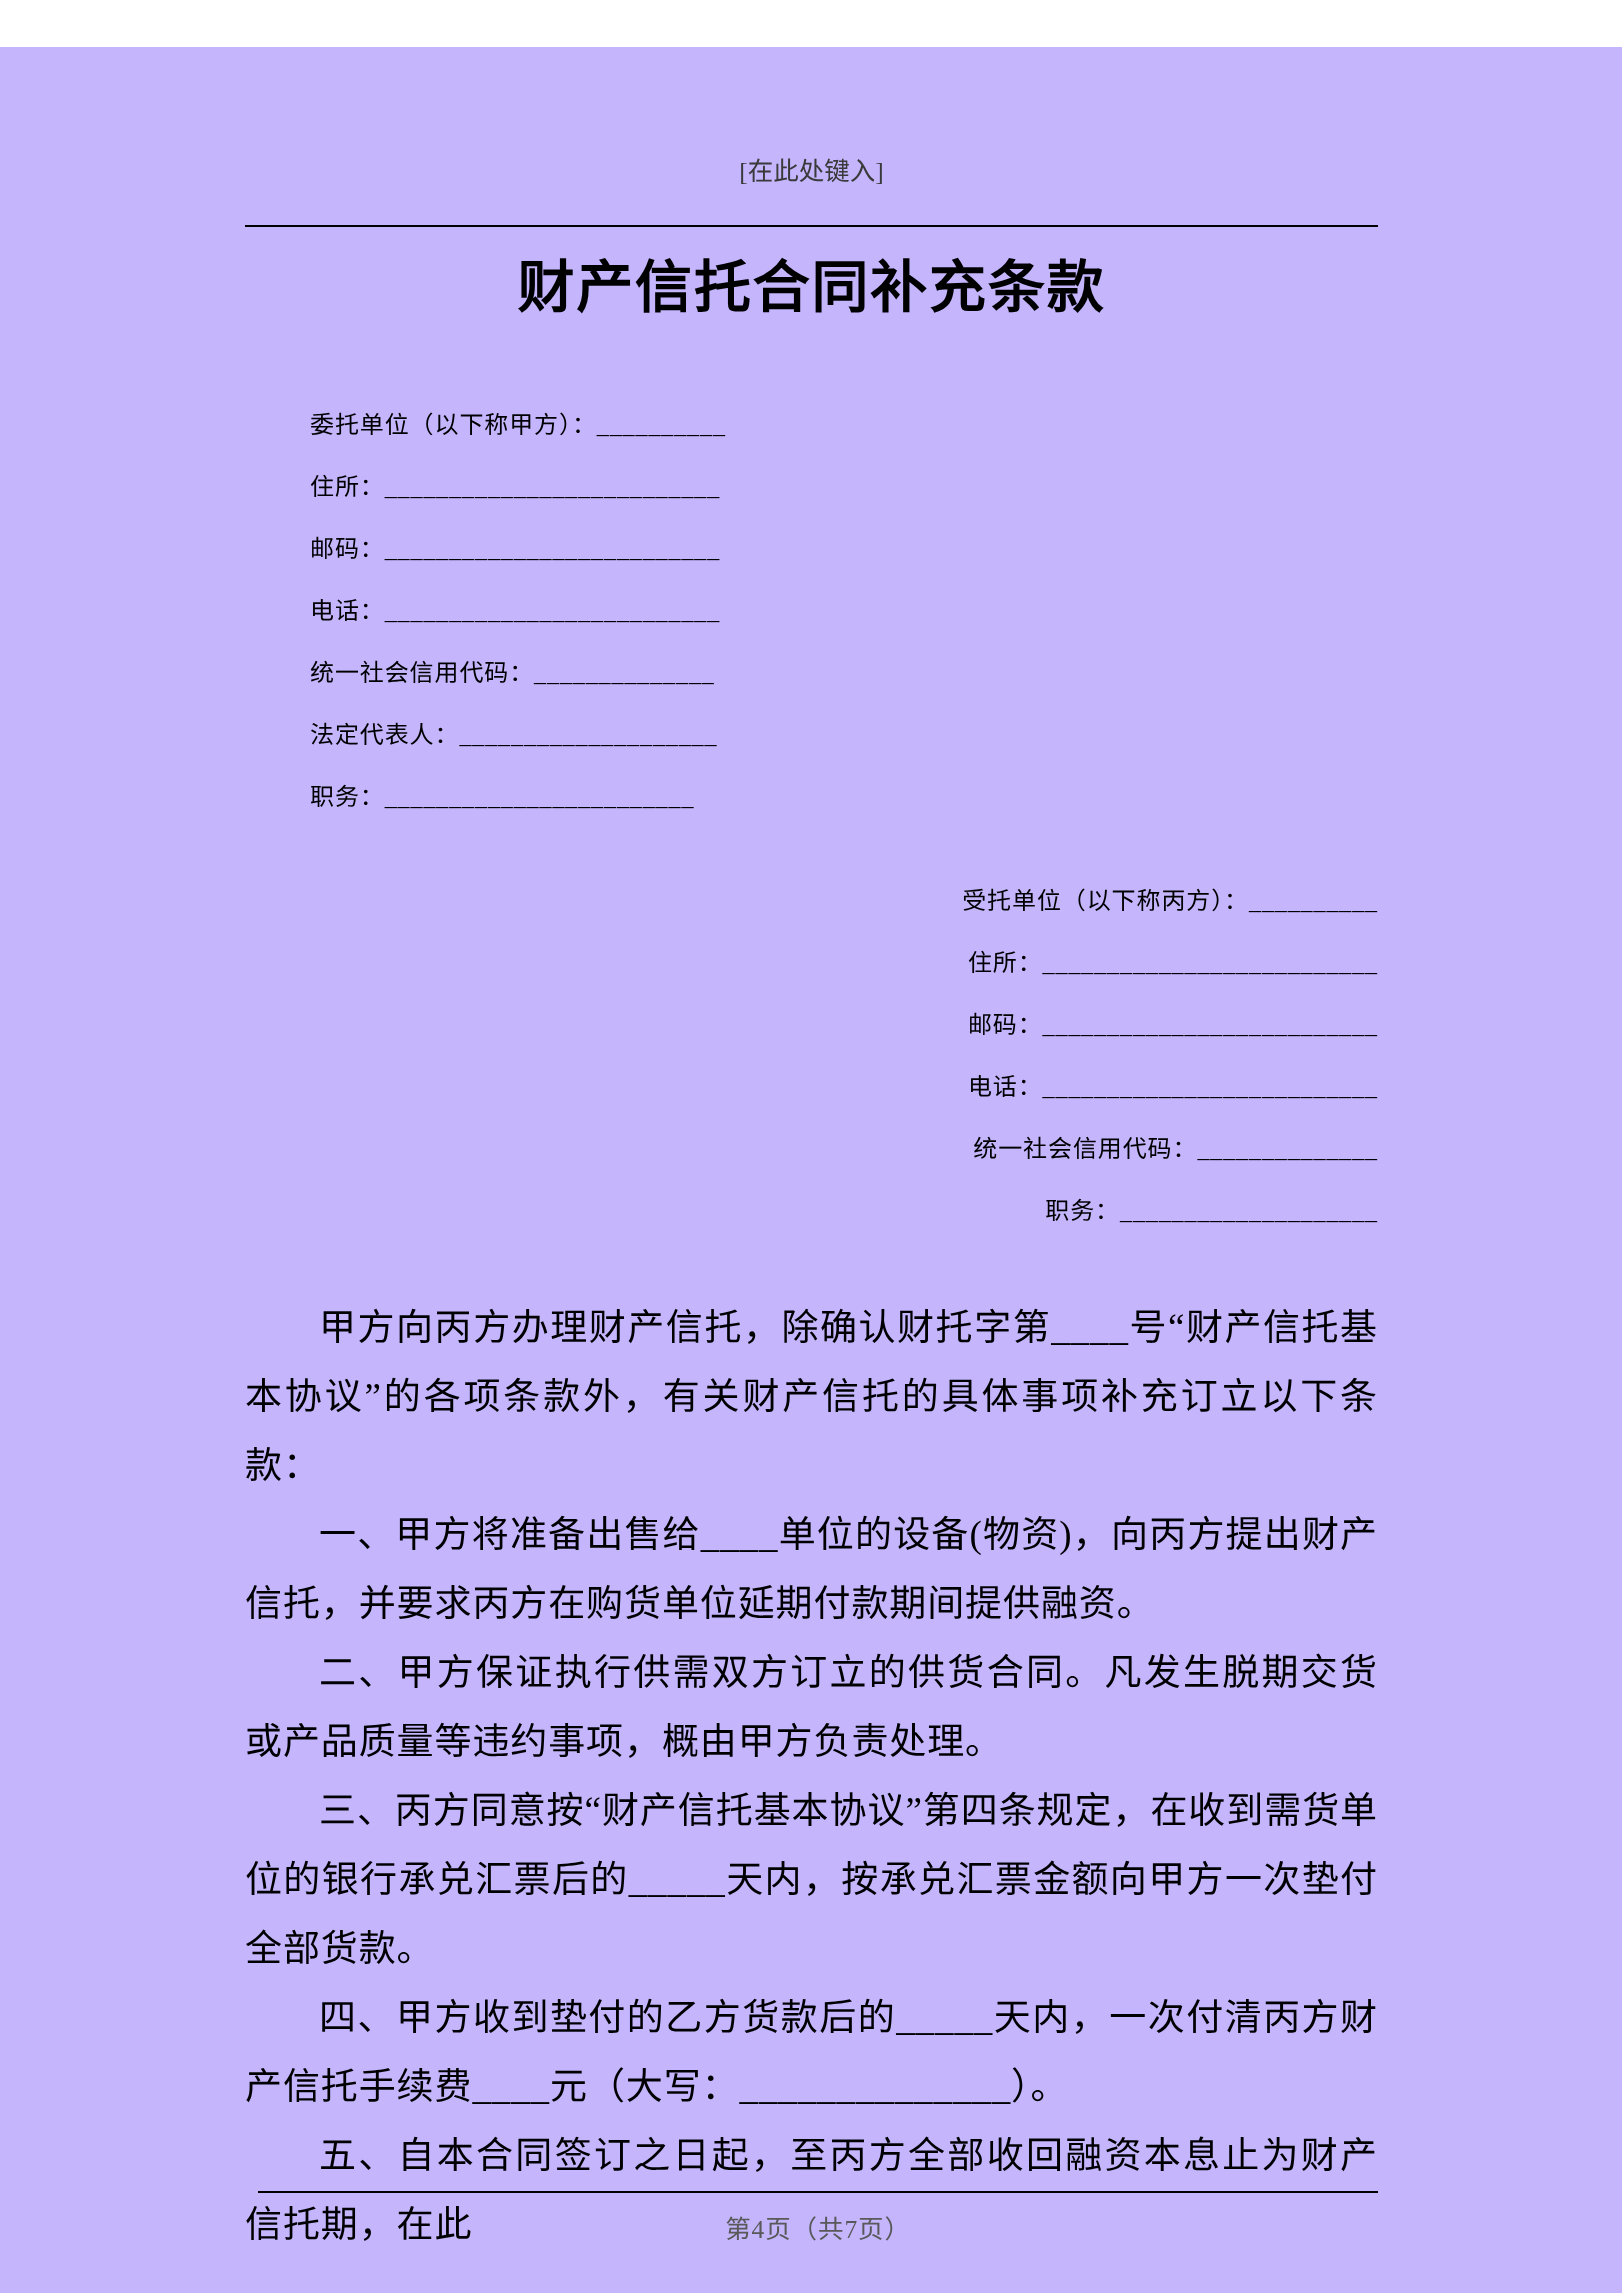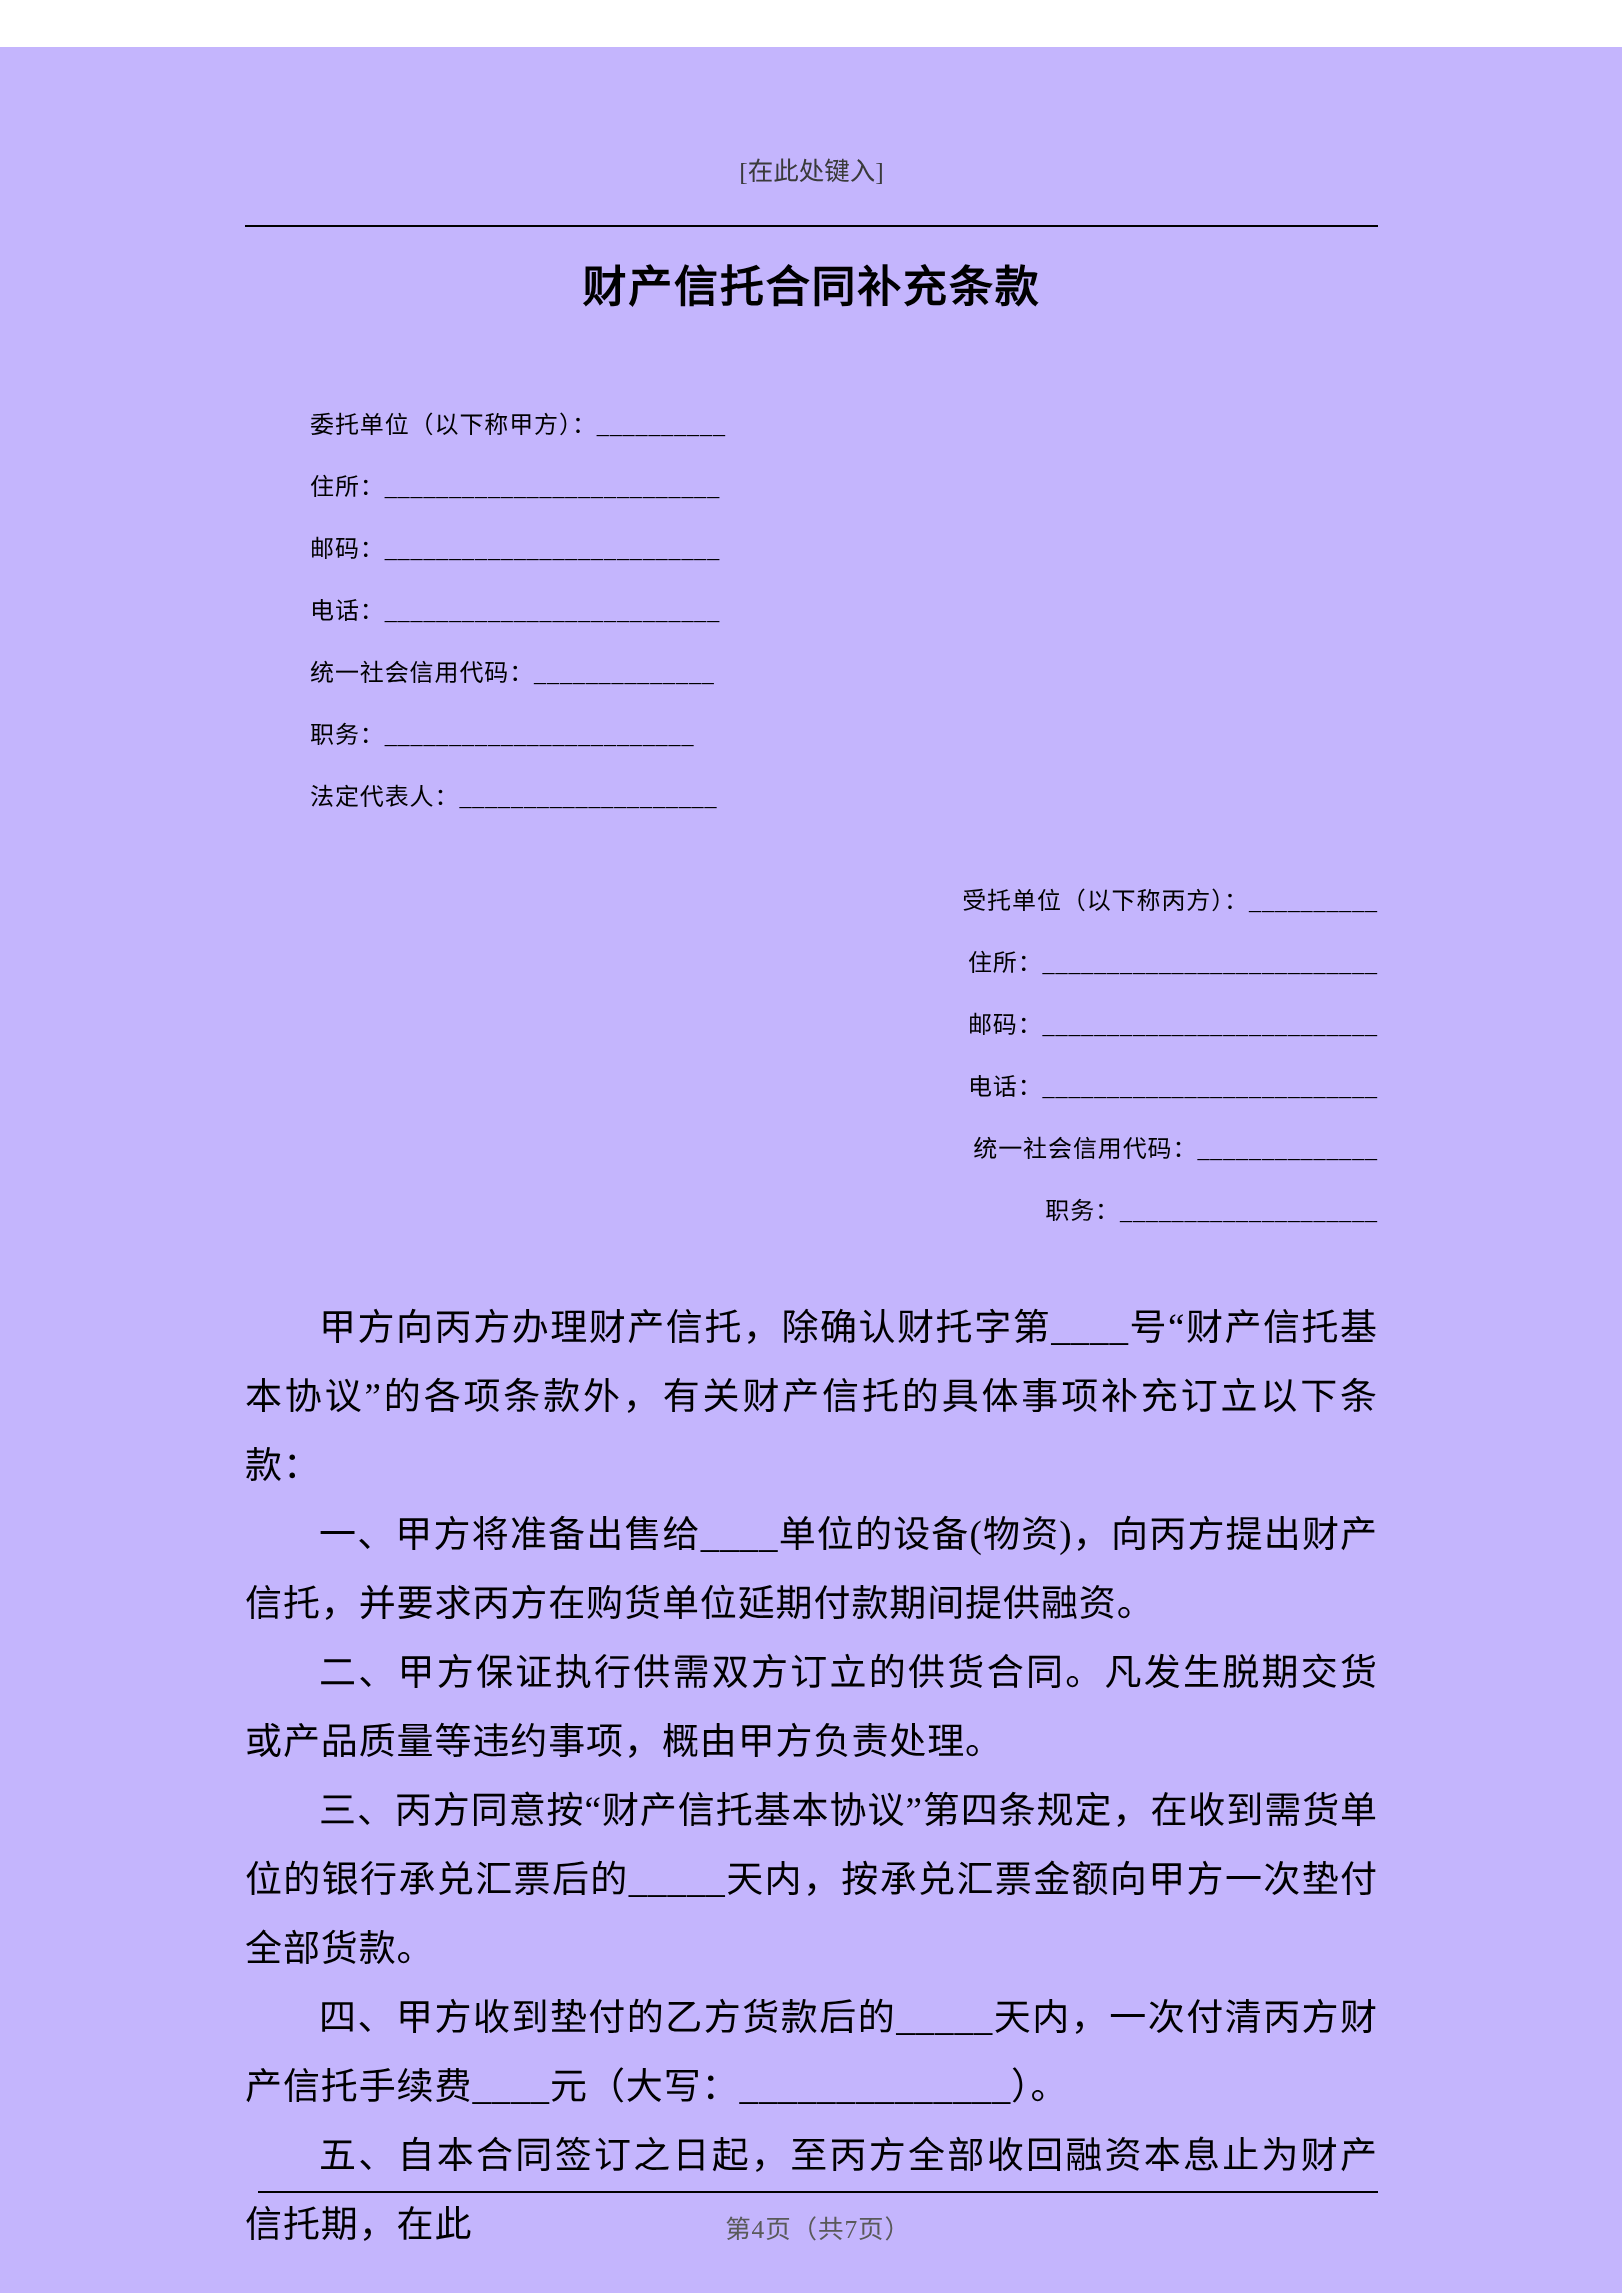--- a/index.html
+++ b/index.html
@@ -31,21 +31,21 @@
   }
   .header-rule {
     margin-top: 36px;
     border: 0;
     border-top: 2.7px solid #000000;
     height: 0;
   }
   .doc-title {
     margin: 31px 0 0 0;
     text-align: center;
-    font-size: 44px;
+    font-size: 57px;
     line-height: 60px;
     font-weight: bold;
     letter-spacing: 1.8px;
   }
   .form-section {
     margin-top: 76px;
   }
   .form-section.second {
     margin-top: 42px;
     text-align: right;
@@ -102,22 +102,22 @@
     <div class="header-rule"></div>
 
     <h1 class="doc-title">财产信托合同补充条款</h1>
 
     <div class="form-section">
       <div class="form-line">委托单位（以下称甲方）：__________</div>
       <div class="form-line">住所：__________________________</div>
       <div class="form-line">邮码：__________________________</div>
       <div class="form-line">电话：__________________________</div>
       <div class="form-line">统一社会信用代码：______________</div>
+      <div class="form-line">法定代表人：____________________</div>
       <div class="form-line">职务：________________________</div>
-      <div class="form-line">法定代表人：____________________</div>
     </div>
 
     <div class="form-section second">
       <div class="form-line">受托单位（以下称丙方）：__________</div>
       <div class="form-line">住所：__________________________</div>
       <div class="form-line">邮码：__________________________</div>
       <div class="form-line">电话：__________________________</div>
       <div class="form-line">统一社会信用代码：______________</div>
       <div class="form-line">职务：____________________</div>
     </div>

